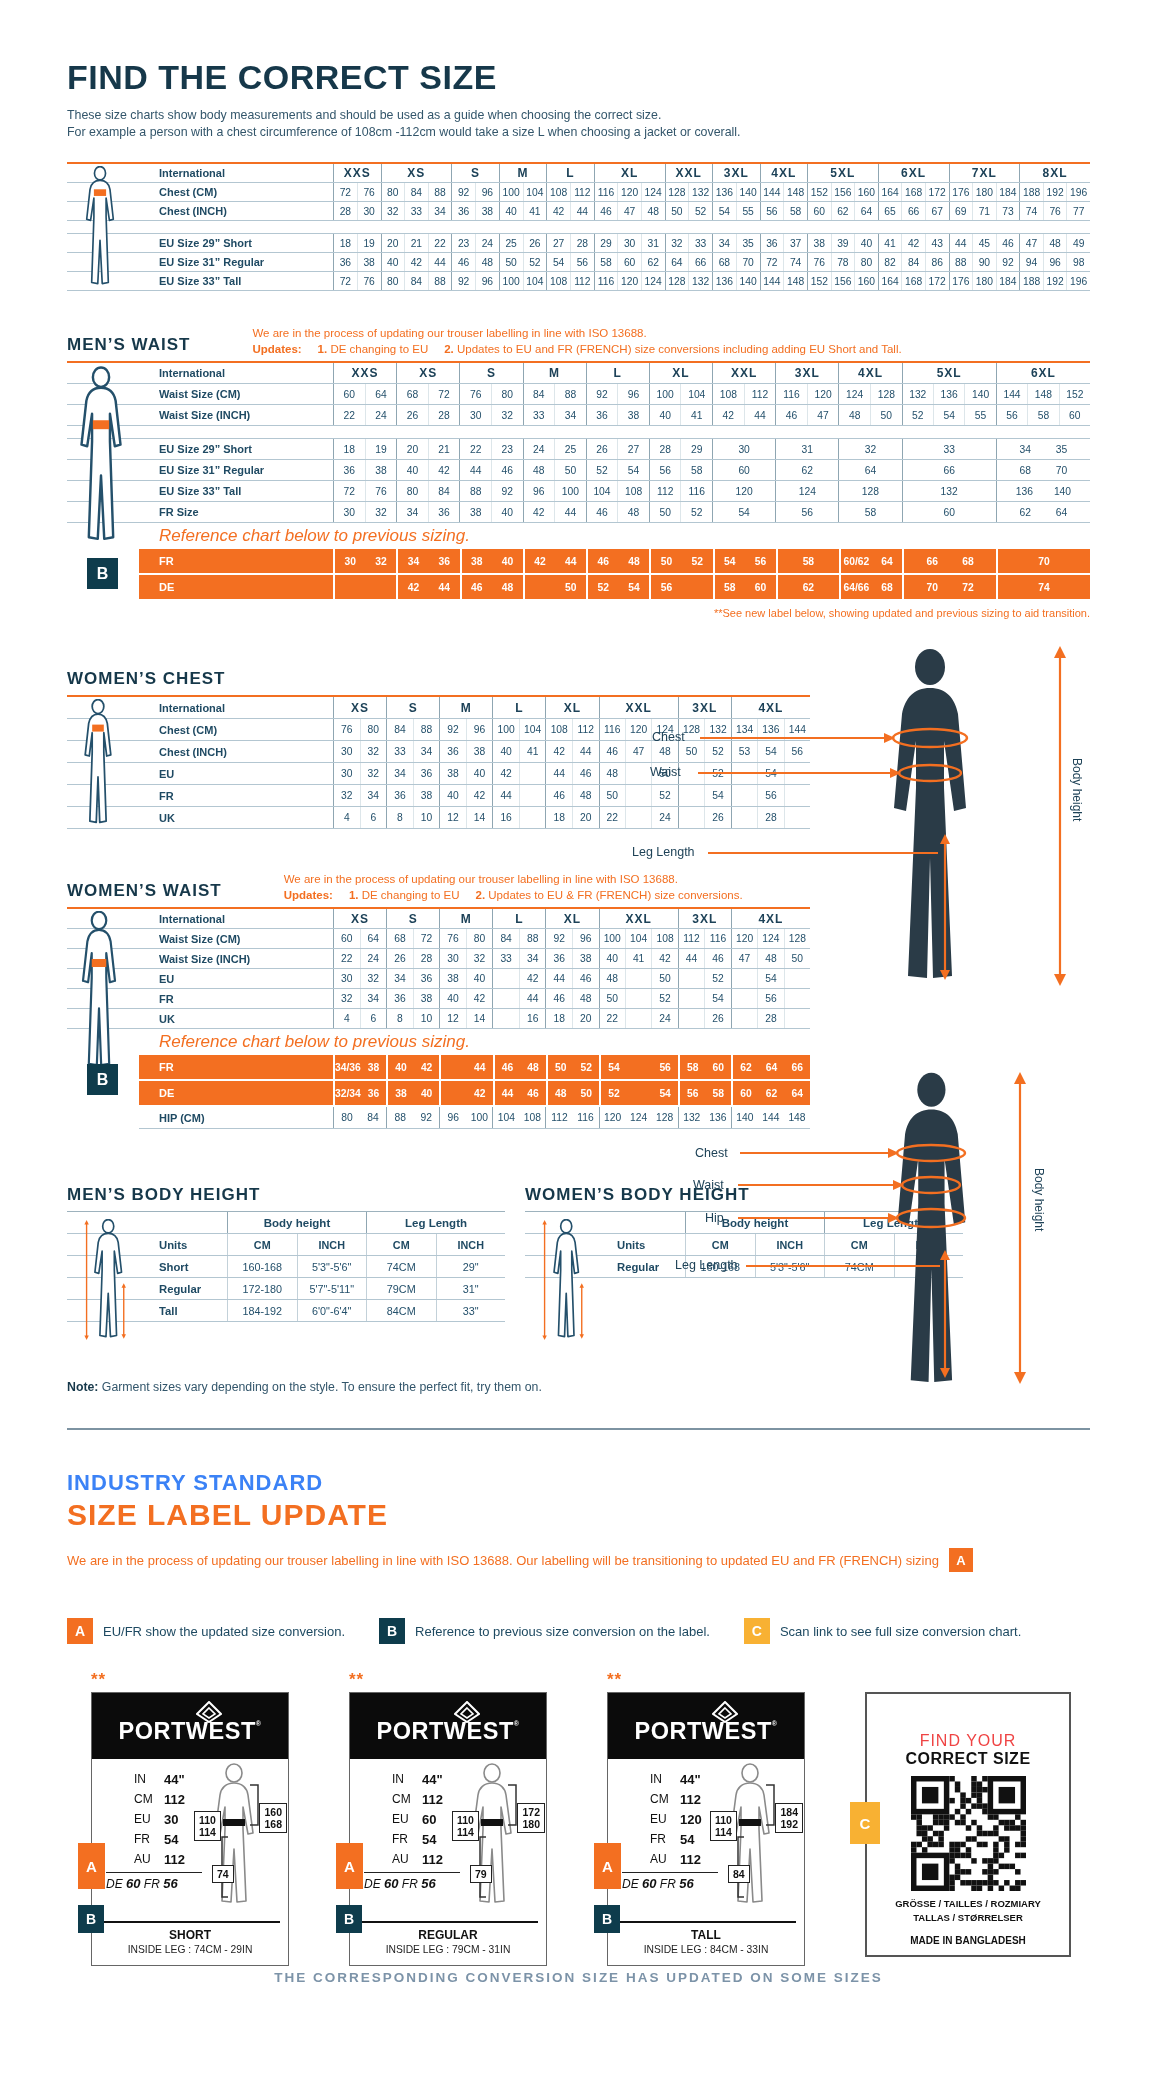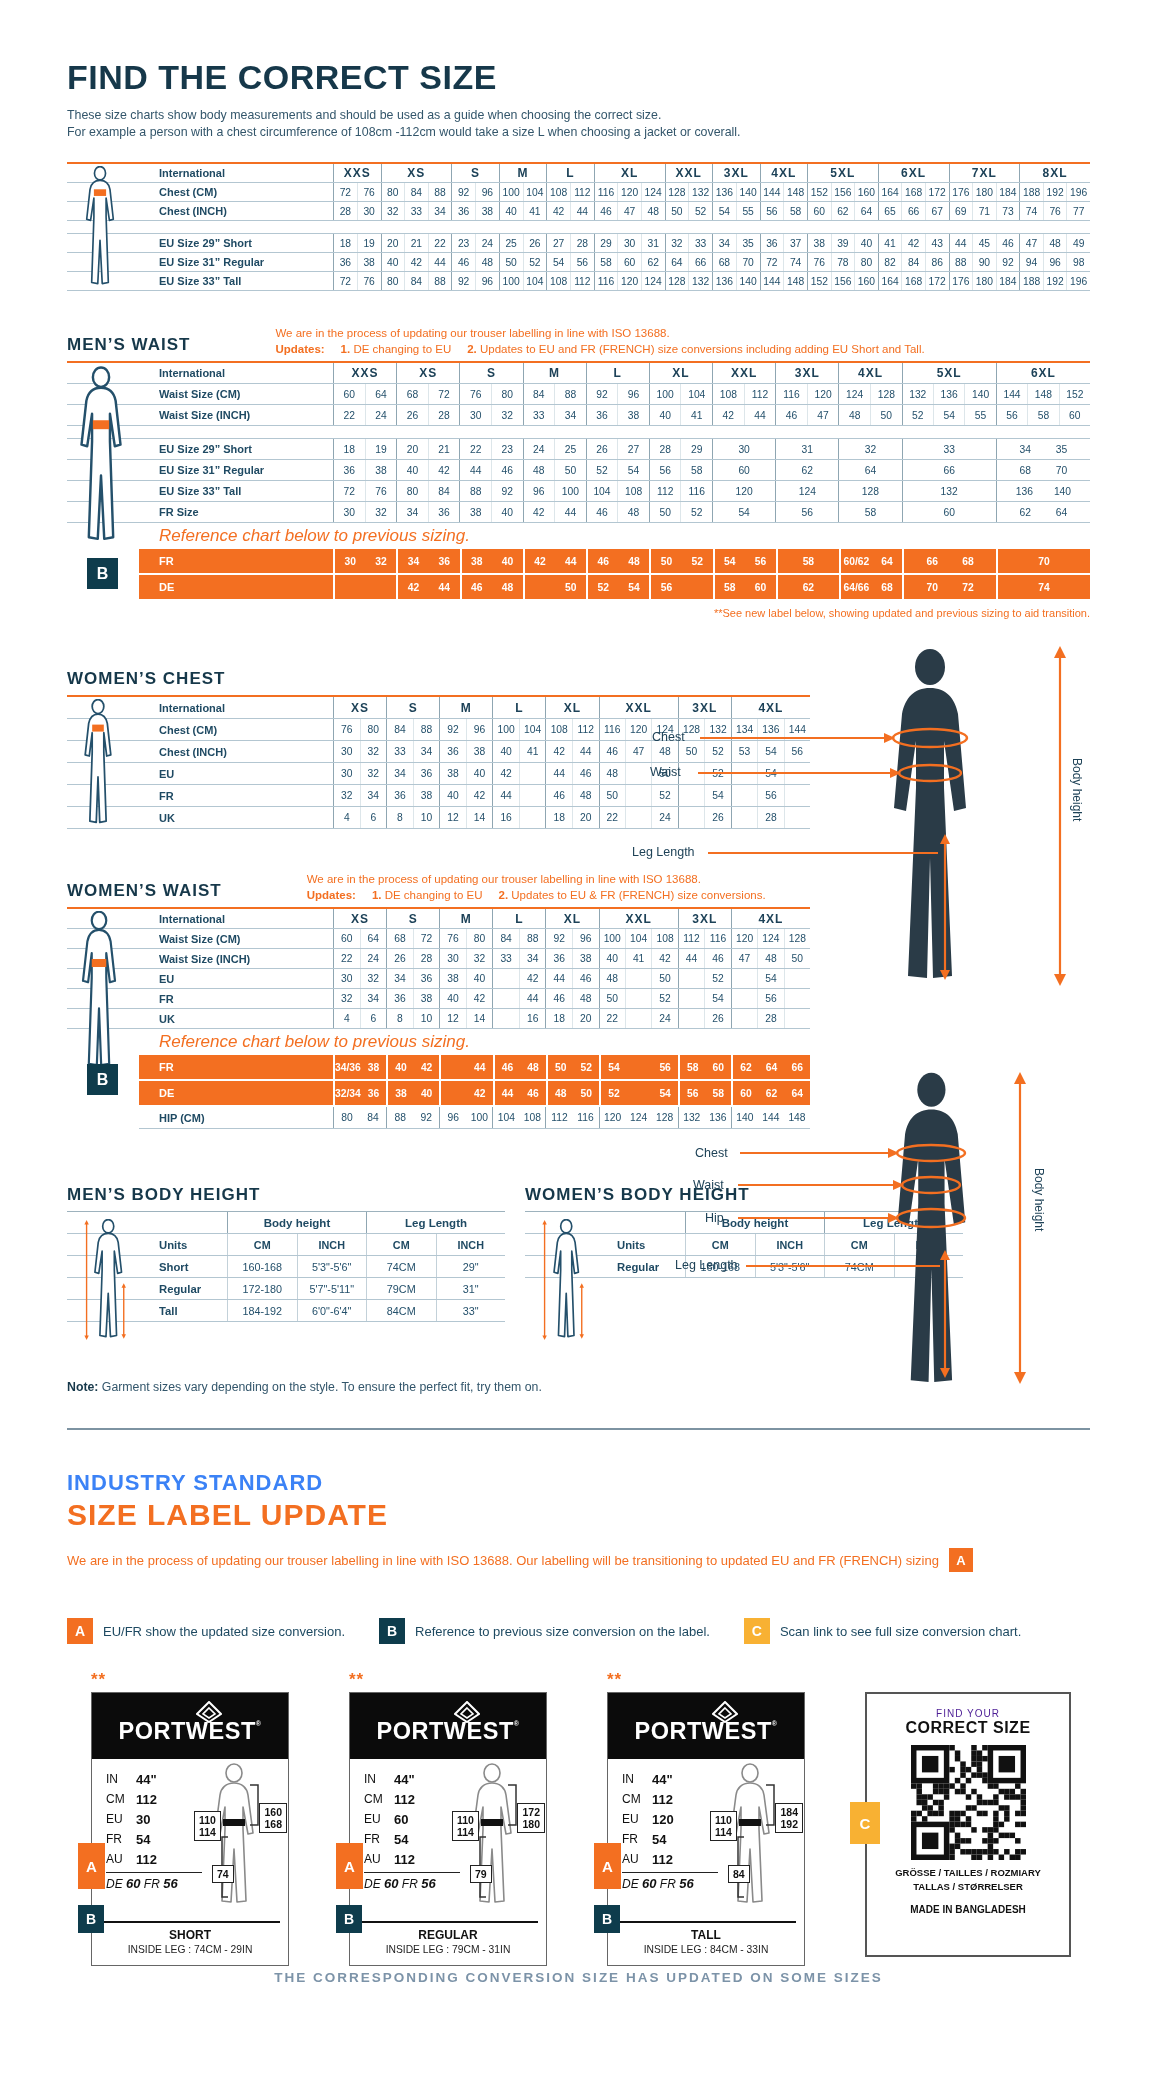--- a/index.html
+++ b/index.html
@@ -35,21 +35,21 @@
   .ob .grp{border-left:2px solid #fff;}
   .ob .cell + .cell{border-left:none;}
   .ob .st-row.plain{background:#fff;border-bottom:1px solid #b3c6d1;height:21px;}
   .ob .st-row.plain .lbl{color:#1f4a63;}
   .ob .st-row.plain .cell{color:#24506b;font-weight:normal;}
   .ob .st-row.plain .grp{border-left:1px solid #8fa6b2;}
   .ob-badge{position:absolute;left:-52px;top:9px;width:31px;height:31px;background:#0e3c4c;color:#fff;font-weight:bold;font-size:16px;display:flex;align-items:center;justify-content:center;}
   .refnote{margin:3px 0 3px 92px;font-size:17px;font-style:italic;color:#f36f21;}
   .footnote{margin-top:6px;text-align:right;font-size:11px;color:#f36f21;}
   
-  .headrow{display:flex;align-items:flex-end;gap:23px;}
+  .headrow{display:flex;align-items:flex-end;}
   .wnotes{margin:0 0 4px 62px;font-size:11.5px;color:#f36f21;line-height:16px;}
   .wnotes b{font-weight:bold;}
   .wnotes .sp{display:inline-block;width:16px;}
   
   .bh-flex{display:flex;margin-top:56px;}
   .bhwrap{position:relative;width:438px;}
   .bhwrap + .bhwrap{margin-left:20px;}
   .bh{border-top:1px solid #9db2bd;}
   .bh-row{display:flex;border-bottom:1px solid #b3c6d1;height:21px;}
   .bh-lbl{flex:0 0 160px;box-sizing:border-box;padding-left:92px;font-weight:bold;font-size:11.3px;color:#1f4a63;display:flex;align-items:center;}
@@ -77,37 +77,37 @@
   .cards{margin:26px 0 0 24px;display:flex;}
   .card-wrap{position:relative;width:198px;margin-right:60px;}
   .stars{color:#f36f21;font-weight:bold;font-size:17px;height:22px;letter-spacing:1px;}
   .label-card{position:relative;border:1px solid #666;background:#fff;}
   .card-head{height:66px;background:#0b0b0b;position:relative;display:flex;align-items:flex-end;justify-content:center;}
   .pw{color:#fff;font-weight:bold;font-size:23.5px;letter-spacing:.5px;line-height:1;padding-bottom:16px;}
   .reg{color:#fff;font-size:7px;vertical-align:top;}
   .pw-diamond{position:absolute;top:8px;left:50%;transform:translateX(6px);}
   .card-body{position:relative;height:152px;padding:10px 6px 0 14px;box-sizing:content-box;}
   .crow{display:flex;font-size:12px;color:#111;height:20px;align-items:center;}
-  .crow .u{width:30px;}
+  .crow .u{width:30px;margin-left:28px;}
   .crow .v{font-weight:bold;font-size:13px;}
   .defr{margin-top:3px;width:96px;border-top:1.5px solid #222;padding-top:3px;font-style:italic;font-size:12px;color:#111;}
   .defr b{font-size:13px;}
   .mini-fig{position:absolute;right:4px;top:4px;}
   .nbox{position:absolute;border:1.5px solid #222;background:#fff;font-weight:bold;font-size:10.5px;line-height:12px;text-align:center;padding:2px 4px;color:#111;}
   .b-waist{left:102px;top:52px;}
   .b-height{right:1px;top:44px;}
   .b-leg{left:120px;top:106px;}
   .abadge{position:absolute;left:-14px;top:84px;width:27px;height:46px;background:#f36f21;color:#fff;font-weight:bold;font-size:15px;display:flex;align-items:center;justify-content:center;}
   .bbadge2{position:absolute;left:-14px;top:146px;width:26px;height:28px;background:#0e3c4c;color:#fff;font-weight:bold;font-size:14px;display:flex;align-items:center;justify-content:center;}
   .card-foot{margin:0 8px;border-top:2px solid #111;text-align:center;padding:5px 0 10px;}
   .fit{font-weight:bold;font-size:12px;color:#111;}
   .ileg{font-size:10.3px;color:#222;margin-top:2px;}
   
   .qr-card{position:relative;width:206px;border:2px solid #555;background:#fff;text-align:center;padding:14px 8px 12px;box-sizing:border-box;height:265px;margin-top:22px;}
-  .q1{font-size:10px;color:#4c1d95;letter-spacing:1px;}
+  .q1{font-size:16px;color:#ef4444;letter-spacing:1px;margin-top:24px;}
   .q2{font-size:16px;color:#111;font-weight:bold;letter-spacing:.5px;}
   .qr-box{margin:8px auto 6px;width:115px;height:115px;}
   .q3{font-size:9.5px;font-weight:bold;color:#111;line-height:14px;}
   .q4{font-size:10px;font-weight:bold;color:#111;margin-top:10px;}
   .cbadge{position:absolute;left:-17px;top:108px;width:30px;height:42px;background:#f8b133;color:#fff;font-weight:bold;font-size:15px;display:flex;align-items:center;justify-content:center;}
   
   .bot1{margin:26px 0 0;text-align:center;font-size:16.5px;font-weight:bold;letter-spacing:2.5px;color:#0c4f68;}
   .bot2{margin:4px 0 0;text-align:center;font-size:13.5px;font-weight:bold;letter-spacing:2px;color:#7c93a8;}
 </style>
 </head>

